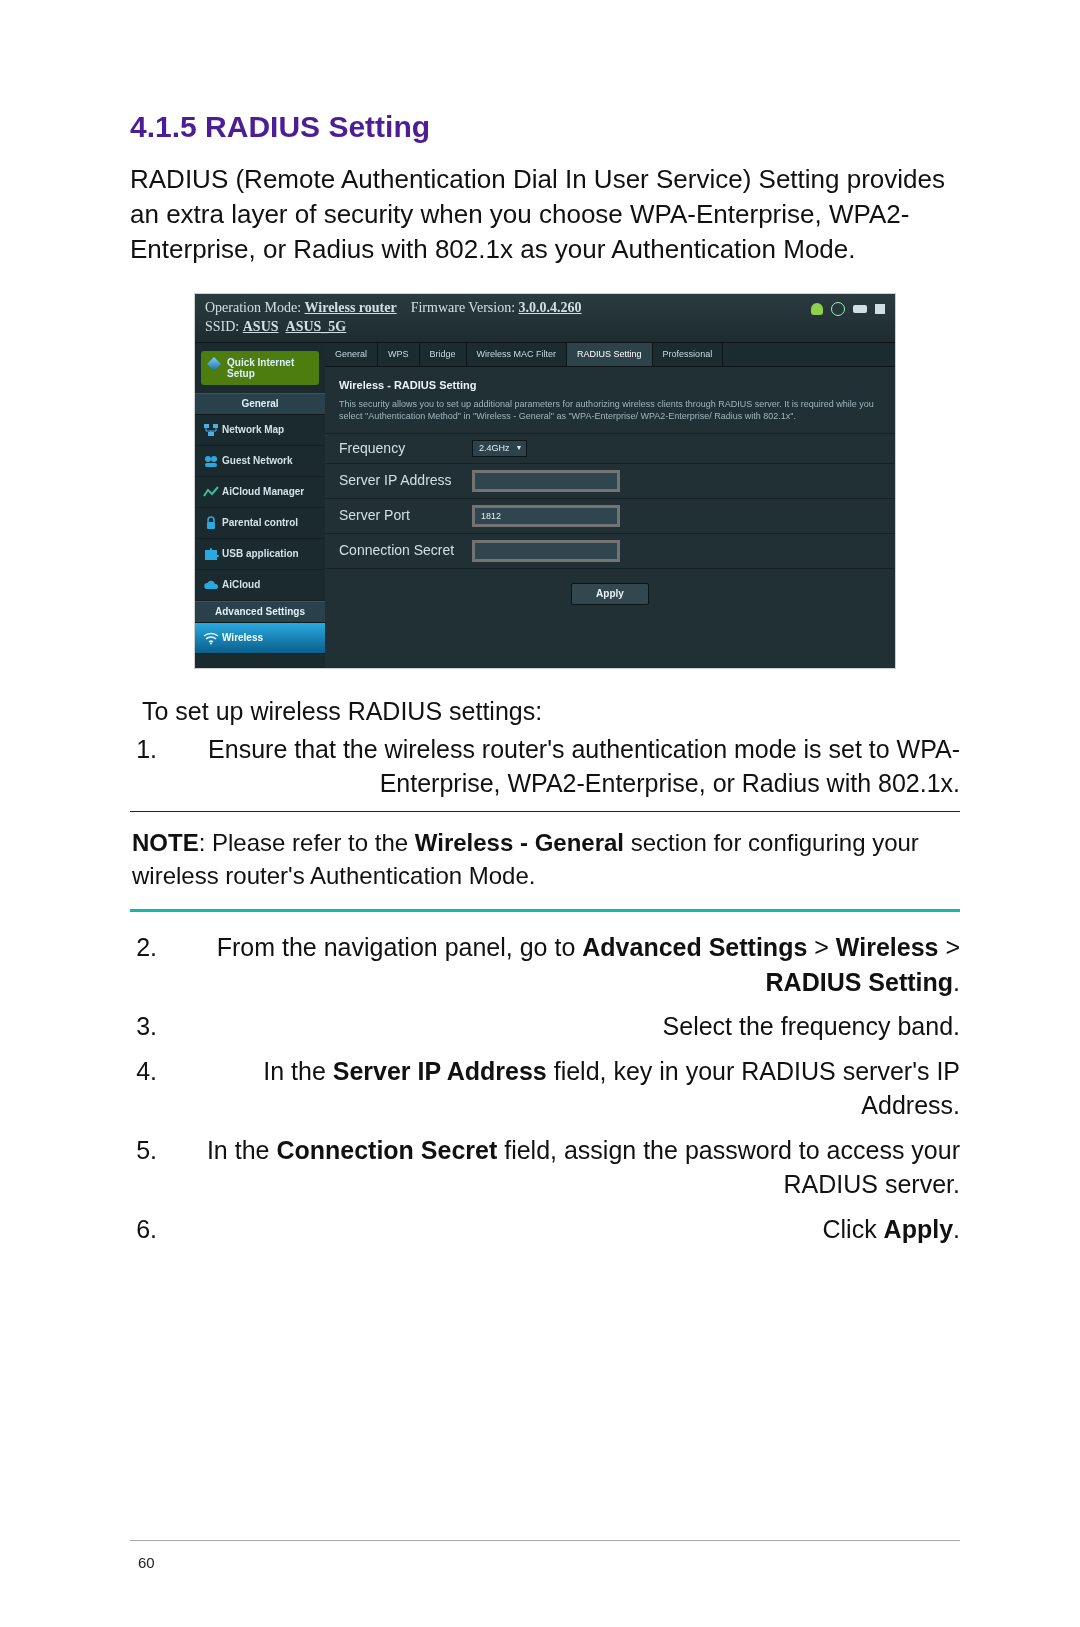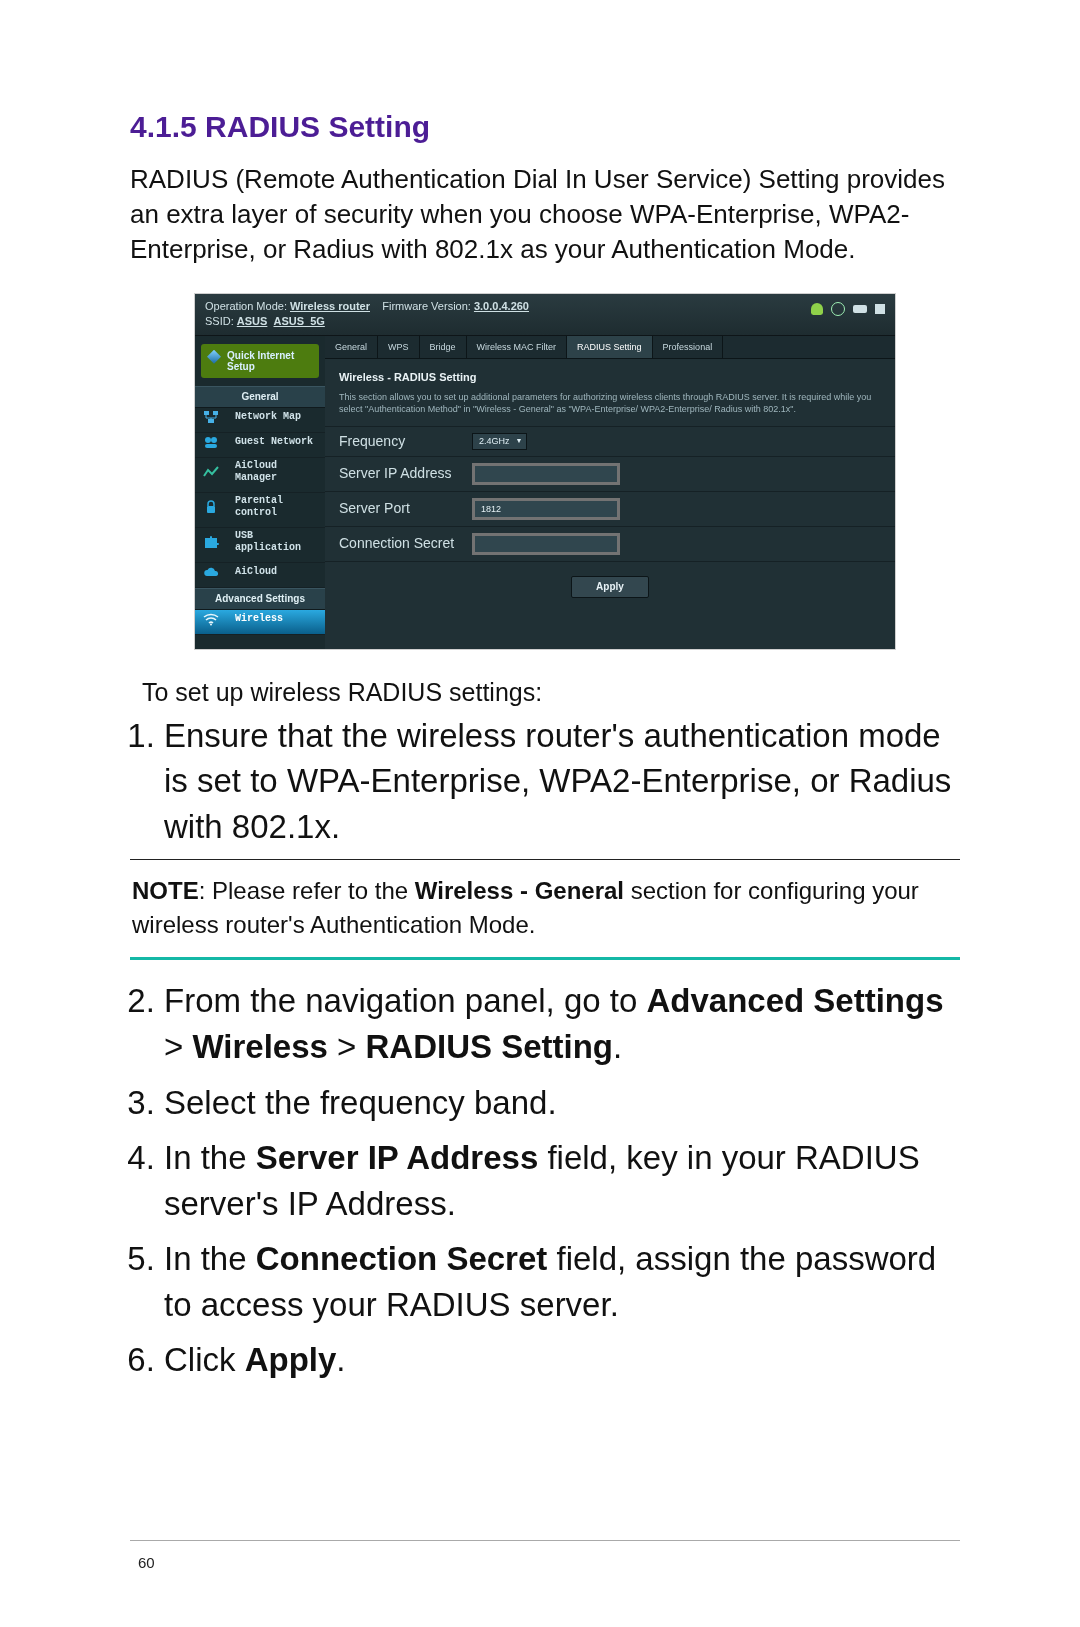--- a/index.html
+++ b/index.html
@@ -39,21 +39,21 @@
     line-height: 1.2;
   }
   .router-top {
     display: flex;
     align-items: flex-start;
     padding: 6px 10px 4px 10px;
     background: linear-gradient(#2a3b40,#1e2c30);
     border-bottom: 1px solid #0e1518;
   }
   .topbar-text { flex: 1; }
-  .topbar-text .row { margin-bottom: 2px; font-size: 11px; color:#cfe0e4;}
+  .topbar-text .row { margin-bottom: 2px; font-size: 14px; color:#cfe0e4;font-family:Liberation Serif, serif;}
   .topbar-text b { font-weight: 700; text-decoration: underline;}
   .topbar-icons { display:flex; gap:8px; align-items:center; padding-top:2px;}
   .ticon { width:12px; height:12px; display:inline-block;}
   .ticon.user { background: radial-gradient(circle at 50% 35%, #8fd14a 40%, transparent 41%), #8fd14a; border-radius:50% 50% 20% 20%;}
   .ticon.globe { border:1px solid #9eefb4; border-radius:50%; }
   .ticon.usb { background:#cfe0e4; width:14px; height:8px; border-radius:2px;}
   .ticon.exit { background:#cfe0e4; width:10px; height:10px;}
   .router-body { display:flex; }
   
   .rs-side { width:130px; background:#1a2a2e; padding:6px 0 14px 0;}
@@ -79,28 +79,27 @@
     color:#dfeff4;
     font-weight:700;
     font-size:10px;
     text-align:center;
     padding:4px 0;
     border-top:1px solid #3a5560;
     border-bottom:1px solid #101a1d;
   }
   .side-item{
     display:flex; align-items:center;
-    gap:16px;
-    padding:2px 6px 8px 8px;
+    gap:3px;
+    padding:8px 6px 8px 8px;
     border-bottom:1px solid #152125;
     font-size:10px;
     font-weight:700;
     color:#d0e2e8;
     cursor:pointer;
-    font-family:Liberation Mono, monospace;
   }
   .side-item.active{
     background: linear-gradient(#2aa9e0,#0a5f8b);
     color:#fff;
   }
   .sicon{width:16px;height:14px;display:inline-block;flex-shrink:0;}
   .sicon svg{width:100%;height:100%;}
   
   .rs-main{ flex:1; background:#203035; padding:0 0 18px 0;}
   .tabs{ display:flex; background:#1c2b30; border-bottom:1px solid #0c1518;}
@@ -142,21 +141,21 @@
   .apply-btn{
     display:inline-block; background:#33474f; color:#e8f2f6;
     border:1px solid #0c1518; padding:4px 24px; font-size:10px; font-weight:700;
     border-radius:2px; cursor:pointer;
   }
   
   .subhead{
     font-weight:400; font-size:25px; margin:0 0 6px 12px;
   }
   ol.steps{
-    font-size:33px; line-height:1.38; margin:0 0 10px 0; padding-left:34px;
+    font-size:25px; line-height:1.38; margin:0 0 10px 0; padding-left:34px;text-align:right;
   }
   ol.steps li{ margin-bottom:10px;}
   .note-box{
     border-top:1px solid #222; border-bottom:3px solid #14b8a6;
     padding:14px 2px 16px 2px; margin:6px 0 18px 0;
     font-size:24px; line-height:1.4;
   }
   b{font-weight:700;}
   .footer-line{
     position:absolute; left:130px; right:120px; bottom:86px;
@@ -265,21 +264,21 @@
         <div class="tabs">
           <div class="tab">General</div>
           <div class="tab">WPS</div>
           <div class="tab">Bridge</div>
           <div class="tab">Wireless MAC Filter</div>
           <div class="tab active">RADIUS Setting</div>
           <div class="tab">Professional</div>
         </div>
 
         <div class="panel-title">Wireless - RADIUS Setting</div>
-        <div class="panel-desc">This section allows you to set up additional parameters for authorizing wireless clients through RADIUS server. It is required while you select "Authentication Method" in "Wireless - General" as "WPA-Enterprise/ WPA2-Enterprise/ Radius with 802.1x".</div>
+        <div class="panel-desc">This security allows you to set up additional parameters for authorizing wireless clients through RADIUS server. It is required while you select "Authentication Method" in "Wireless - General" as "WPA-Enterprise/ WPA2-Enterprise/ Radius with 802.1x".</div>
 
         <div class="form-row">
           <div class="lbl">Frequency</div>
           <div class="ctrl"><span class="sel">2.4GHz</span></div>
         </div>
         <div class="form-row">
           <div class="lbl">Server IP Address</div>
           <div class="ctrl"><input class="inp" value="" style=""></div>
         </div>
         <div class="form-row">

